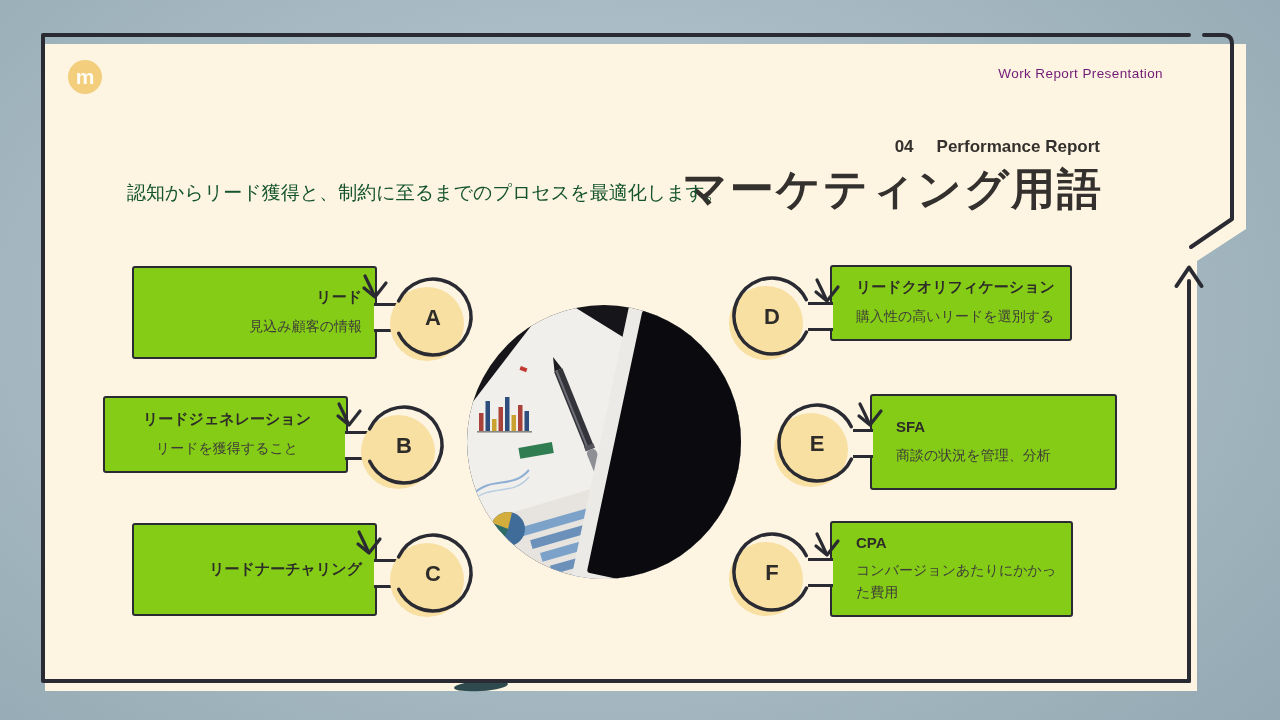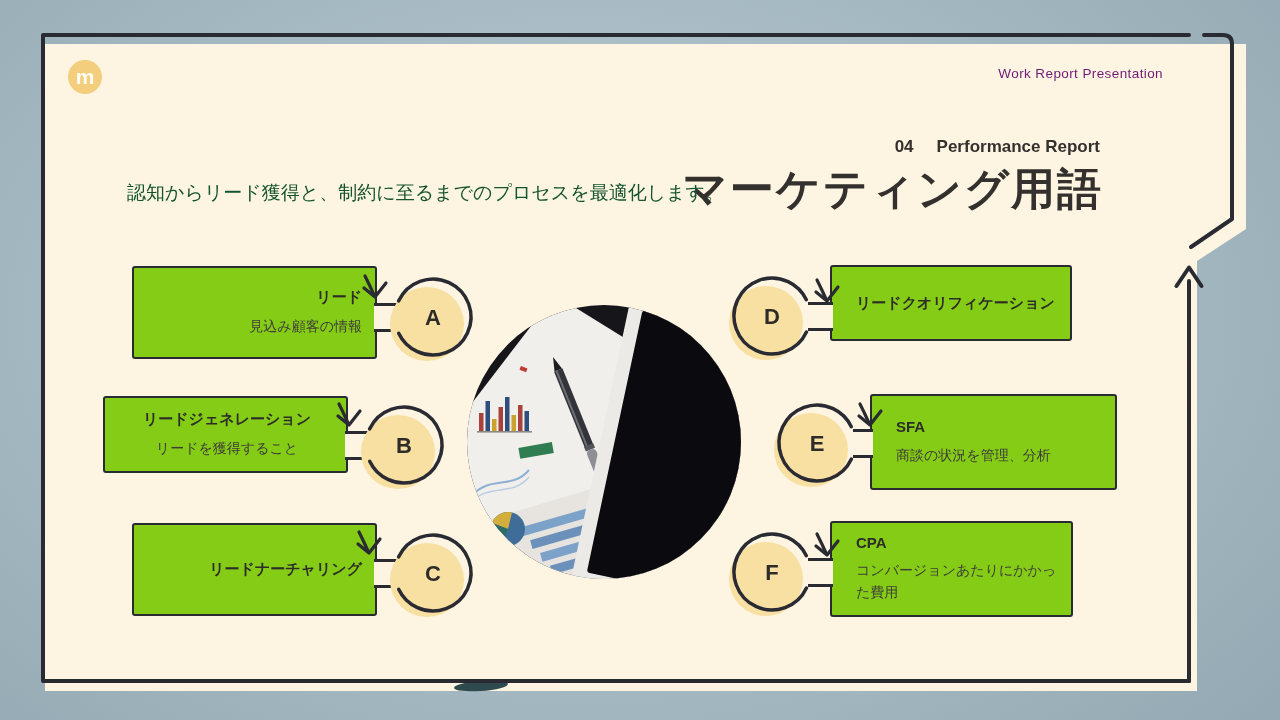--- a/index.html
+++ b/index.html
@@ -189,20 +189,21 @@
   <circle class="badge-ring ring-left" cx="46" cy="44" r="38" pathLength="100" stroke-dasharray="86 14"></circle>
   <text class="badge-letter" x="46" y="52">C</text>
 </svg>
 <svg class="abs arrow arrow-c" width="34" height="34">
   <path d="M7,4 Q12,14 16,23"></path>
     <path d="M6,16 L17,25 L28,11"></path>
 </svg>
 
 <div class="abs term-box align-left box-d">
   <div class="term-title">リードクオリフィケーション</div>
+  <div class="term-desc">購入性の高いリードを選別する</div>
 </div>
 <div class="abs tab tab-d"></div>
 <svg class="abs badge-d" width="92" height="92">
   <circle class="badge-fill" cx="40" cy="51" r="37"></circle>
   <circle class="badge-ring ring-right" cx="46" cy="44" r="38" pathLength="100" stroke-dasharray="86 14"></circle>
   <text class="badge-letter" x="46" y="52">D</text>
 </svg>
 <svg class="abs arrow arrow-d" width="34" height="34">
   <path d="M7,4 Q12,14 16,23"></path>
     <path d="M6,16 L17,25 L28,11"></path>

